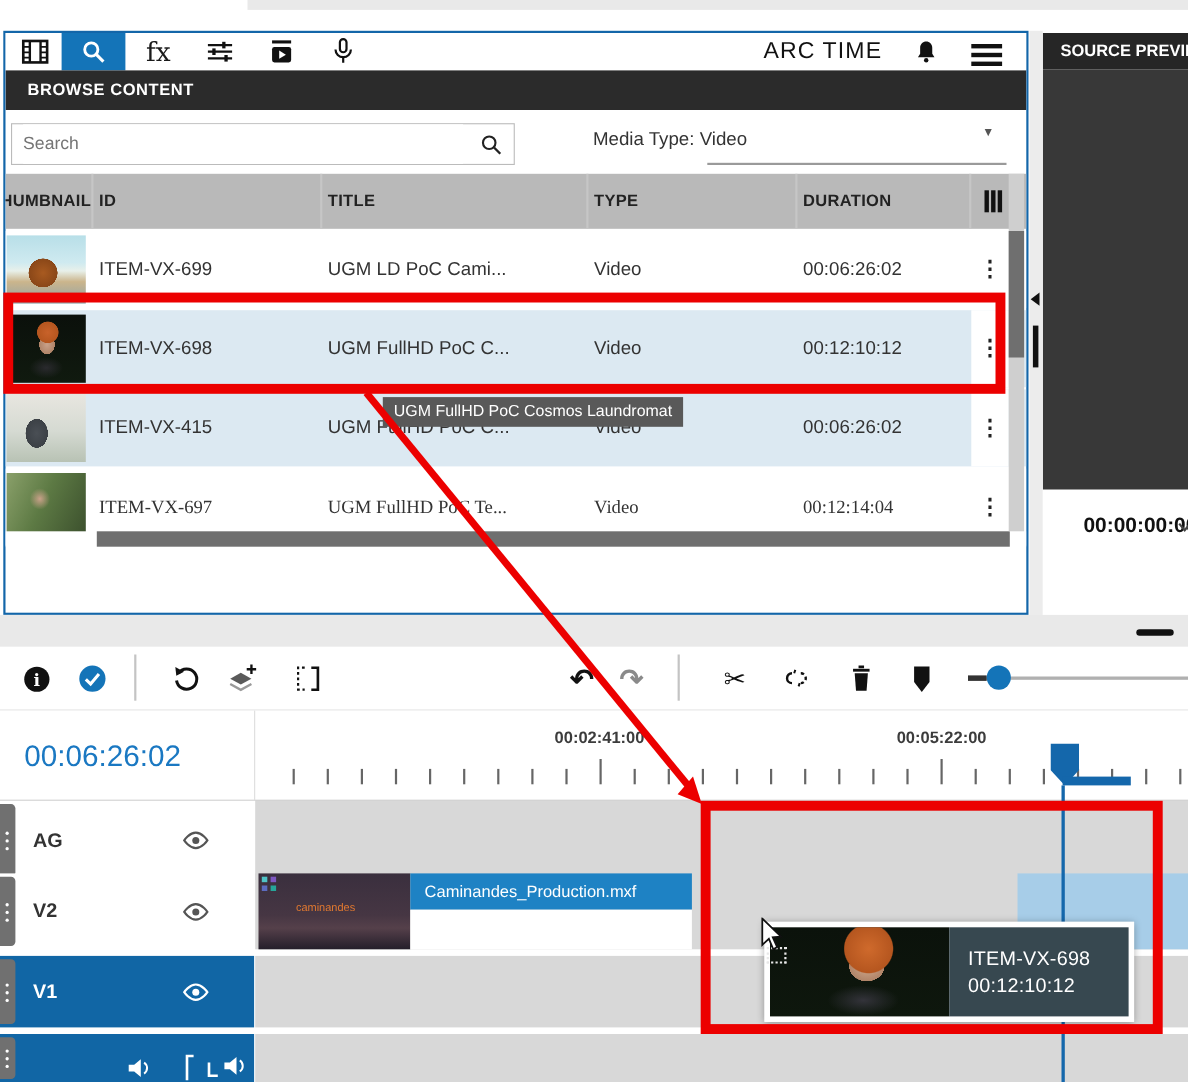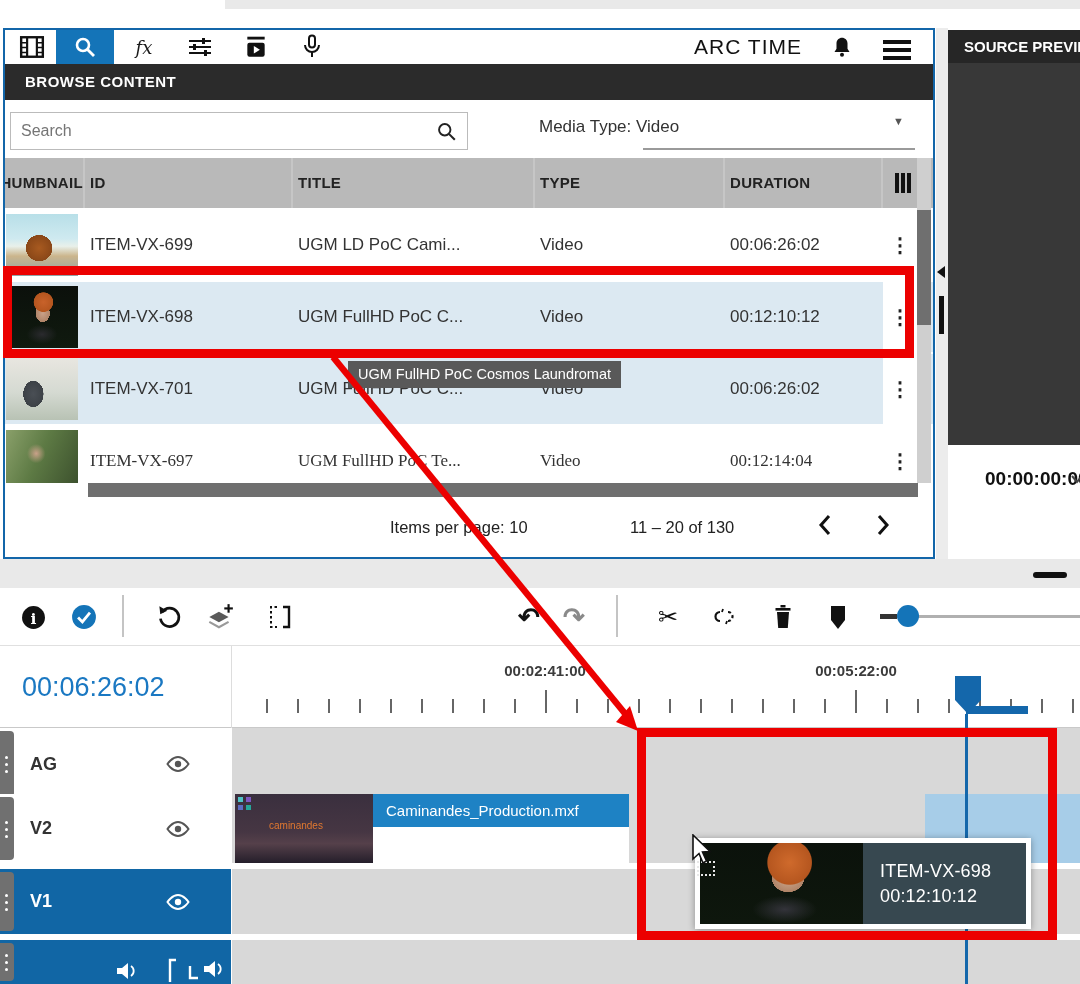--- a/index.html
+++ b/index.html
@@ -9,21 +9,21 @@
   .abs { position:absolute; }
 
   
   .top-strip { left:225px; top:0; width:855px; height:9px; background:#e9e9e9; }
 
   
   .browse-panel { left:3px; top:28px; width:932px; height:531px; border:2px solid #1366a9; background:#fff; overflow:hidden; }
   .b-toolbar { left:0; top:0; width:928px; height:34px; background:#fff; }
   .tb-btn { position:absolute; top:0; height:34px; width:44px; display:flex; align-items:center; justify-content:center; background:transparent; border:none; cursor:pointer; }
   .tb-btn.active { background:#1474b8; width:58px; }
-  .fx-glyph { font-family:"DejaVu Serif", serif; font-style:italic; font-size:18px; color:#1a1a1a; }
+  .fx-glyph { font-family:"DejaVu Serif", serif; font-size:24px; color:#1a1a1a; }
   .arc-title { position:absolute; left:663px; top:0; width:160px; height:34px; line-height:34px; text-align:center; font-size:21px; color:#111; letter-spacing:1px; }
   .menu-btn span { display:block; width:28px; height:4px; background:#111; margin:4px 0; }
 
   .b-header { left:0; top:34px; width:928px; height:36px; background:#2b2b2b; color:#fff; font-size:15px; font-weight:bold; line-height:36px; padding-left:20px; letter-spacing:.5px; }
 
   .search-box { left:5px; top:82px; width:458px; height:38px; border:1px solid #bbb; background:#fff; }
   .search-box input { position:absolute; left:10px; top:0; width:400px; height:36px; border:none; outline:none; font-size:16px; color:#555; font-family:"Liberation Sans", sans-serif; }
   .search-box .mag { position:absolute; right:10px; top:8px; }
   .media-type { left:528px; top:70px; width:390px; height:58px; cursor:pointer; }
   .media-type .mt-text { position:absolute; left:6px; top:17px; font-size:17px; color:#333; }
@@ -235,21 +235,21 @@
     <div class="trow sel" style="top:252px;">
       <span class="thumb th-cosmos"></span>
       <span class="cell c-id">ITEM-VX-698</span>
       <span class="cell c-title">UGM FullHD PoC C...</span>
       <span class="cell c-type">Video</span>
       <span class="cell c-dur">00:12:10:12</span>
       <span class="c-menu">⋮</span>
     </div>
     <div class="trow sel" style="top:324px;">
       <span class="thumb th-penguin"></span>
-      <span class="cell c-id">ITEM-VX-701</span>
+      <span class="cell c-id">ITEM-VX-415</span>
       <span class="cell c-title">UGM FullHD PoC C...</span>
       <span class="cell c-type">Video</span>
       <span class="cell c-dur">00:06:26:02</span>
       <span class="c-menu">⋮</span>
     </div>
     <div class="trow" style="top:396px;font-family:Liberation Serif, serif;">
       <span class="thumb th-violin"></span>
       <span class="cell c-id">ITEM-VX-697</span>
       <span class="cell c-title">UGM FullHD PoC Te...</span>
       <span class="cell c-type">Video</span>
@@ -257,34 +257,20 @@
       <span class="c-menu">⋮</span>
     </div>
 
     <div class="abs h-scrollbar">
         <div class="hthumb"></div>
       </div>
     <div class="abs v-scrollbar">
         <div class="vthumb"></div>
       </div>
 
-    <div class="abs pagination">
-      <span class="ptext" style="left:385px;"><span>Items per page:</span> <span>10</span></span>
-      <span class="ptext" style="left:625px;">11 – 20 of 130</span>
-      <button class="pg-btn" style="left:805px;">
-        <svg width="14" height="22" viewBox="0 0 14 22">
-            <polyline points="11,2 3,11 11,20" fill="none" stroke="#111" stroke-width="3"></polyline>
-          </svg>
-      </button>
-      <button class="pg-btn" style="left:863px;">
-        <svg width="14" height="22" viewBox="0 0 14 22">
-            <polyline points="3,2 11,11 3,20" fill="none" stroke="#111" stroke-width="3"></polyline>
-          </svg>
-      </button>
-    </div>
   </div>
 
   <div class="abs tooltip">UGM FullHD PoC Cosmos Laundromat</div>
 
   <div class="abs splitter">
     <span class="collapse-arrow"></span>
     <span class="split-handle"></span>
   </div>
 
   <div class="abs source-panel">

